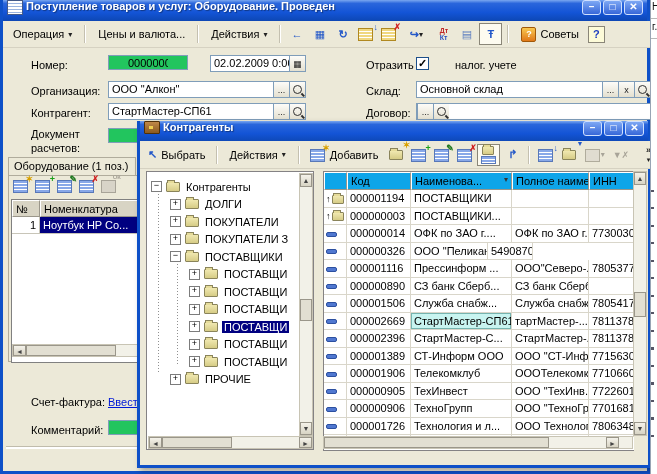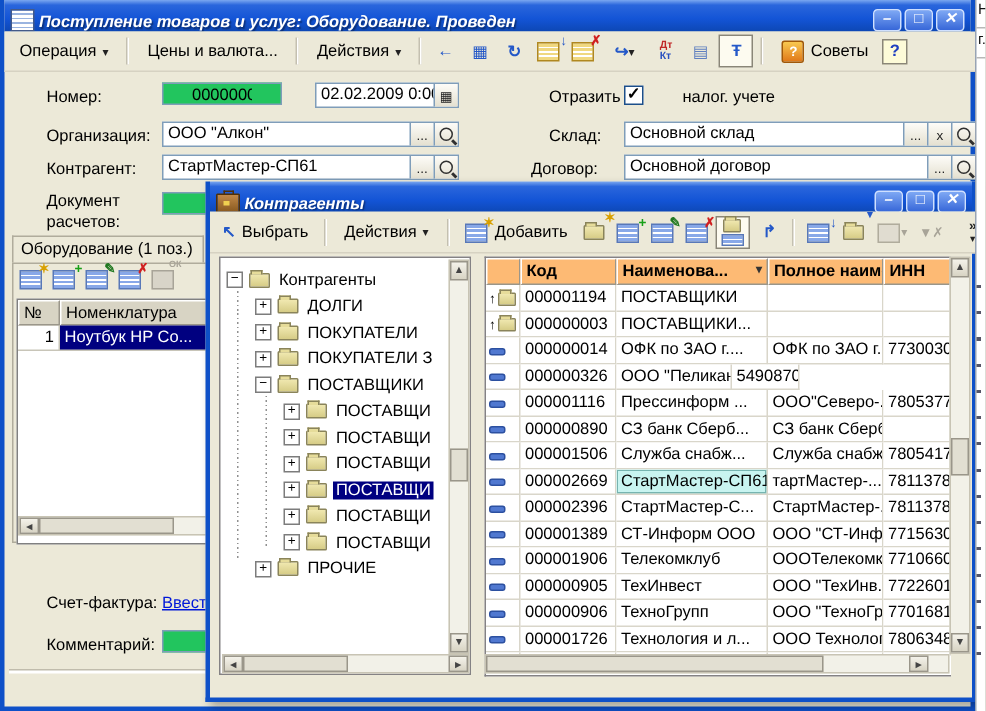--- a/index.html
+++ b/index.html
@@ -4,21 +4,21 @@
 <style>
   html,body{margin:0;padding:0;background:#cfcfcf;}
   #stage{position:relative;width:657px;height:474px;overflow:hidden;
          font-family:"Liberation Sans",sans-serif;font-size:11px;color:#000;background:#ece9d8;}
   
   .mainwin{position:absolute;left:0;top:0;width:650px;height:474px;box-sizing:border-box;
            border:3px solid #0e50c8;border-top:none;background:#ece9d8;}
   .dlg{position:absolute;left:137px;top:121px;width:514px;height:347px;box-sizing:border-box;
        border:3px solid #0e50c8;border-top:none;background:#ece9d8;box-shadow:3px 3px 6px rgba(0,0,0,.3);z-index:5;}
   .titlebar{height:21px;background:linear-gradient(180deg,#7aa7f0 0%,#2a66dc 16%,#1354d6 60%,#0d47b4 100%);
-            display:flex;align-items:flex-end;padding:0 4px;color:#fff;font-weight:bold;white-space:nowrap;overflow:hidden;font-style:italic;}
+            display:flex;align-items:flex-start;padding:0 4px;color:#fff;font-weight:bold;white-space:nowrap;overflow:hidden;}
   .ttext{margin-left:3px;text-shadow:1px 1px 1px rgba(0,0,0,.4);}
   .cap-btns{margin-left:auto;display:flex;gap:2px;}
   .cap-btn{width:19px;height:15px;border:1px solid #cfe0ff;border-radius:3px;box-sizing:border-box;
            background:linear-gradient(180deg,#7ea8f4,#3767d8);color:#fff;font-size:10px;line-height:12px;
            text-align:center;font-weight:bold;}
   .appicon{width:14px;height:13px;background:repeating-linear-gradient(180deg,#fff 0 2px,#9ab4e0 2px 3px);
            border:1px solid #445a88;flex:none;}
   .brief{width:14px;height:11px;background:linear-gradient(#c08848,#8a5a20);border:1px solid #503008;
          border-radius:1px;position:relative;flex:none;}
   .brief::before{content:"";position:absolute;left:4px;top:-3px;width:5px;height:2px;border:1px solid #503008;border-bottom:none;}
@@ -90,22 +90,22 @@
           background:linear-gradient(180deg,#f0e8b0,#d6cc86);border:1px solid #8a845a;border-radius:1px;box-sizing:border-box;}
   .folder::before{content:"";position:absolute;top:-3px;left:0;width:6px;height:2px;background:#e6dc9a;
                   border:1px solid #8a845a;border-bottom:none;}
   .folder.sm{width:12px;height:9px;margin-right:0;}
   .tlabel{padding:0 2px;}
   .tsel{background:#000080;color:#fff;}
   .dotline{position:absolute;width:1px;background:repeating-linear-gradient(180deg,#909090 0 1px,transparent 1px 3px);}
   .gridwrap{position:absolute;left:183px;top:50px;width:310px;height:278px;border:1px solid #848284;border-right:none;
             box-sizing:content-box;background:#fff;}
   .ghdr{display:flex;height:18px;}
-  .hc{box-sizing:border-box;background:#fdba74;border-right:1px solid #9a968a;border-bottom:1px solid #9a968a;
-      border-top:1px solid #fff;border-left:1px solid #fff;padding:2px 3px;overflow:hidden;white-space:nowrap;flex:none;font-weight:bold;}
+  .hc{box-sizing:border-box;background:#0ea5e9;border-right:1px solid #9a968a;border-bottom:1px solid #9a968a;
+      border-top:1px solid #fff;border-left:1px solid #fff;padding:2px 3px;overflow:hidden;white-space:nowrap;flex:none;}
   .grows{height:247px;overflow:hidden;}
   .grow{display:flex;height:17.5px;}
   .gc{box-sizing:border-box;border-right:1px solid #d9d6ca;border-bottom:1px solid #d9d6ca;padding:2px 2px 0 3px;
       overflow:hidden;white-space:nowrap;flex:none;background:#fff;}
   .cic{width:23px;position:relative;display:flex;align-items:center;justify-content:flex-start;padding-left:2px;}
   .ccode{width:64px;} .cname{width:101px;} .cfull{width:77px;} .cinn{width:45px;}
   .curcell{background:#c8f4f0;box-shadow:inset 0 0 0 1px #76b4b0;}
   .uparr{font-size:9px;font-weight:bold;margin-right:1px;line-height:9px;}
   .dash{display:inline-block;width:9px;height:3px;background:#5078d0;border:1px solid #2c50a0;border-radius:2px;box-sizing:content-box;}
   .rmark{position:absolute;left:8px;top:1px;color:#d02020;font-size:10px;font-weight:bold;}
@@ -226,23 +226,22 @@
     </div>
 
     <span class="flabel" style="left:8px;top:107px">Контрагент:</span>
     <div class="combo" style="left:105px;top:103px;width:198px">
       <span class="val">СтартМастер-СП61</span>
       <span class="mini">...</span>
       <span class="mini">
           <span class="lens"></span>
         </span>
     </div>
-    <span class="flabel" style="left:331px;top:107px">Договор:</span>
+    <span class="flabel" style="left:343px;top:107px">Договор:</span>
     <div class="combo" style="left:413px;top:103px;width:235px">
-      <span class="val">Основной договор</span>
       <span class="mini">...</span>
       <span class="mini">
           <span class="lens"></span>
         </span>
     </div>
 
     <span class="flabel" style="left:8px;top:127px;width:85px;white-space:normal;line-height:14px">Документ расчетов:</span>
     <input class="finput" style="left: 105px; top: 128px; width: 180px;">
 
     <div class="eqtab">Оборудование (1 поз.)</div>

